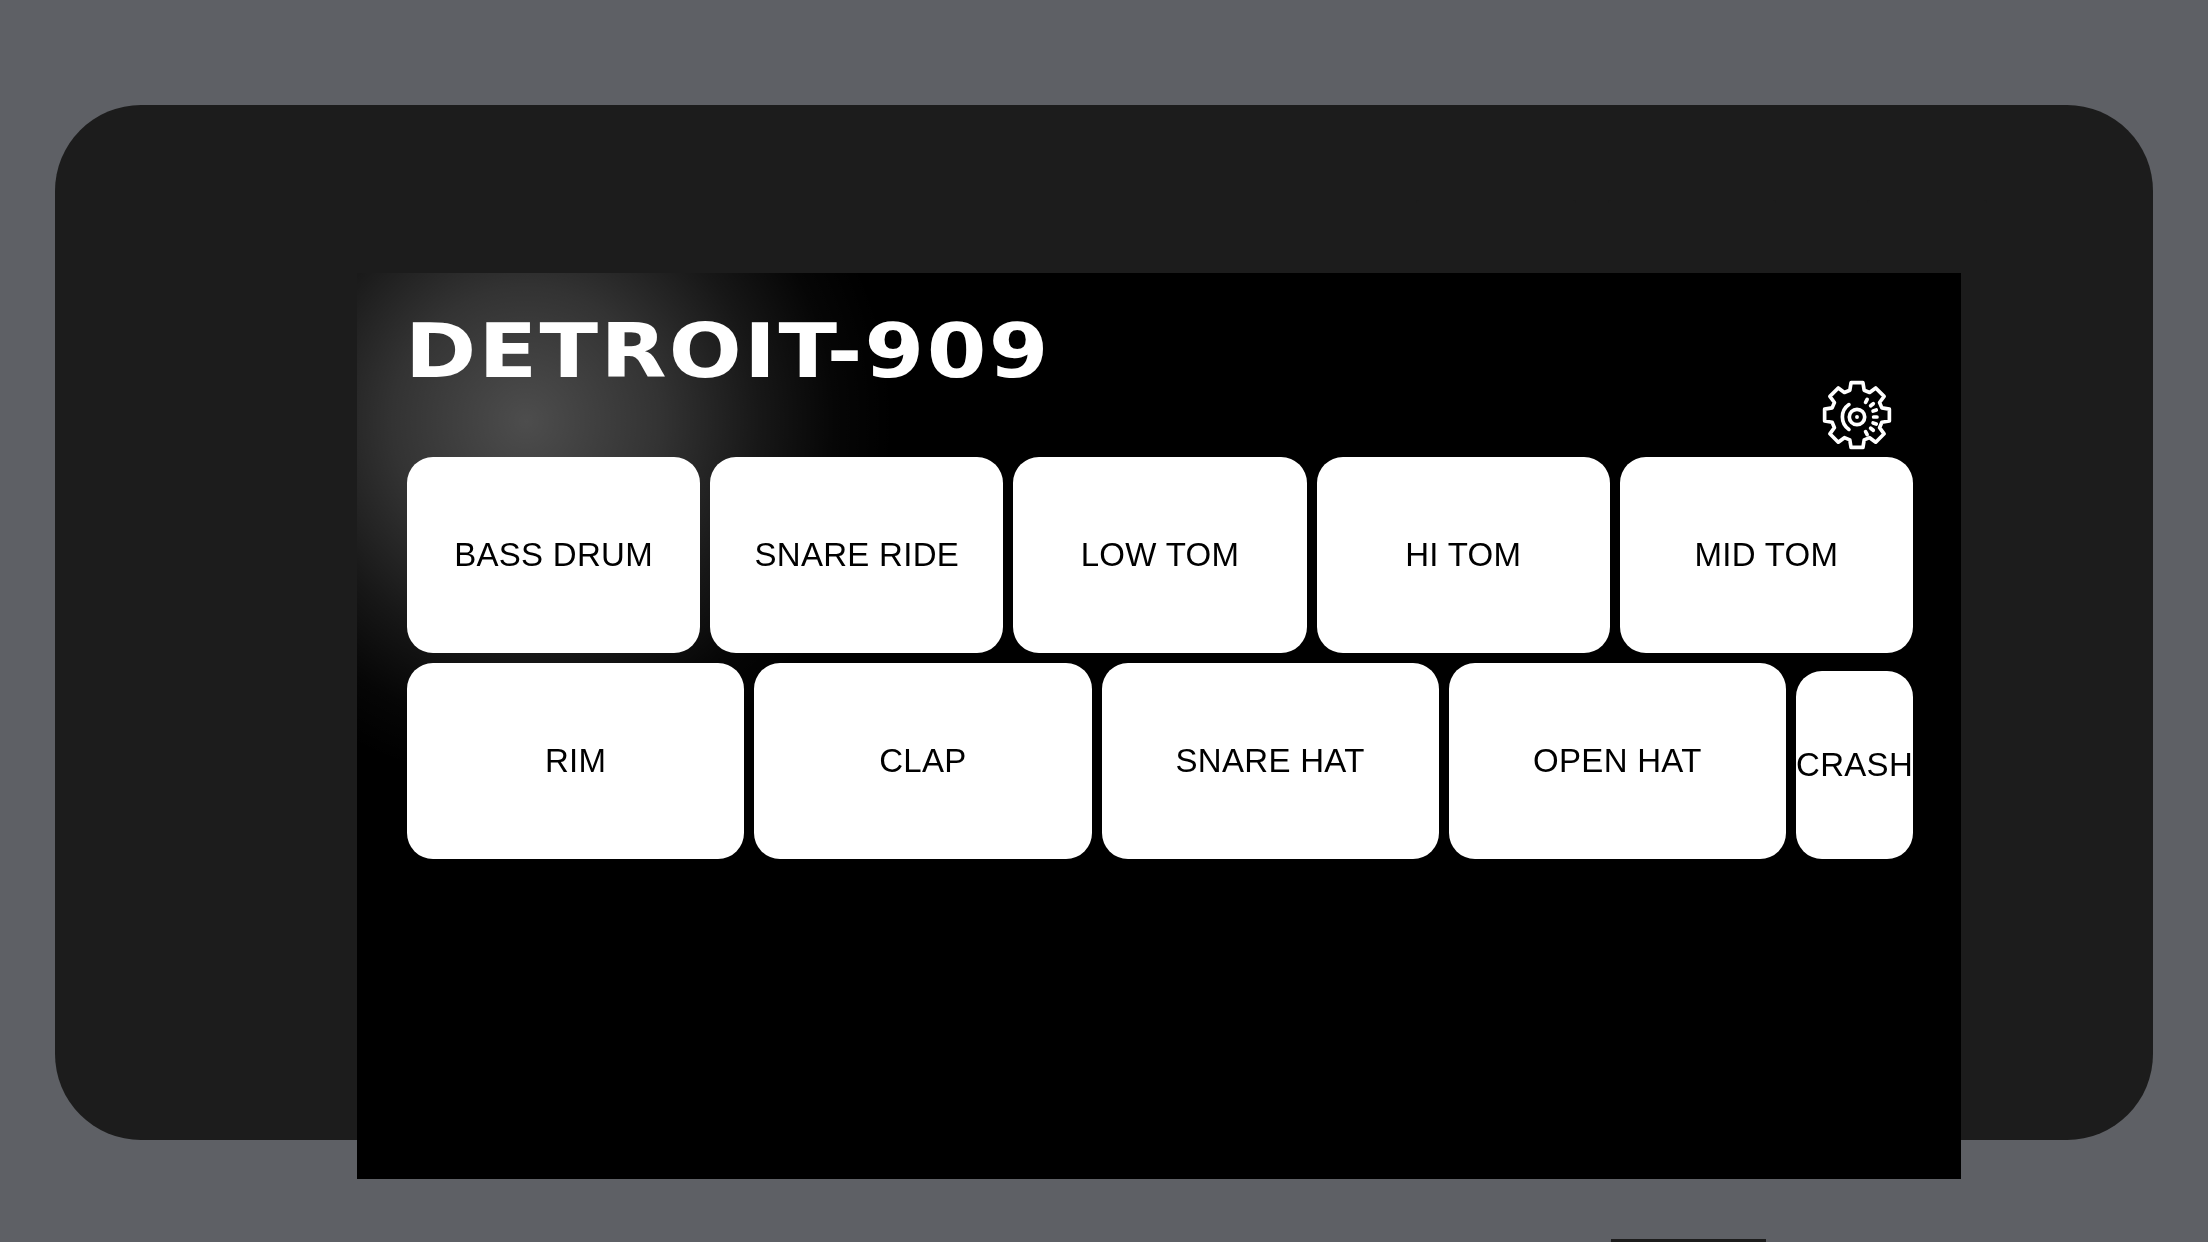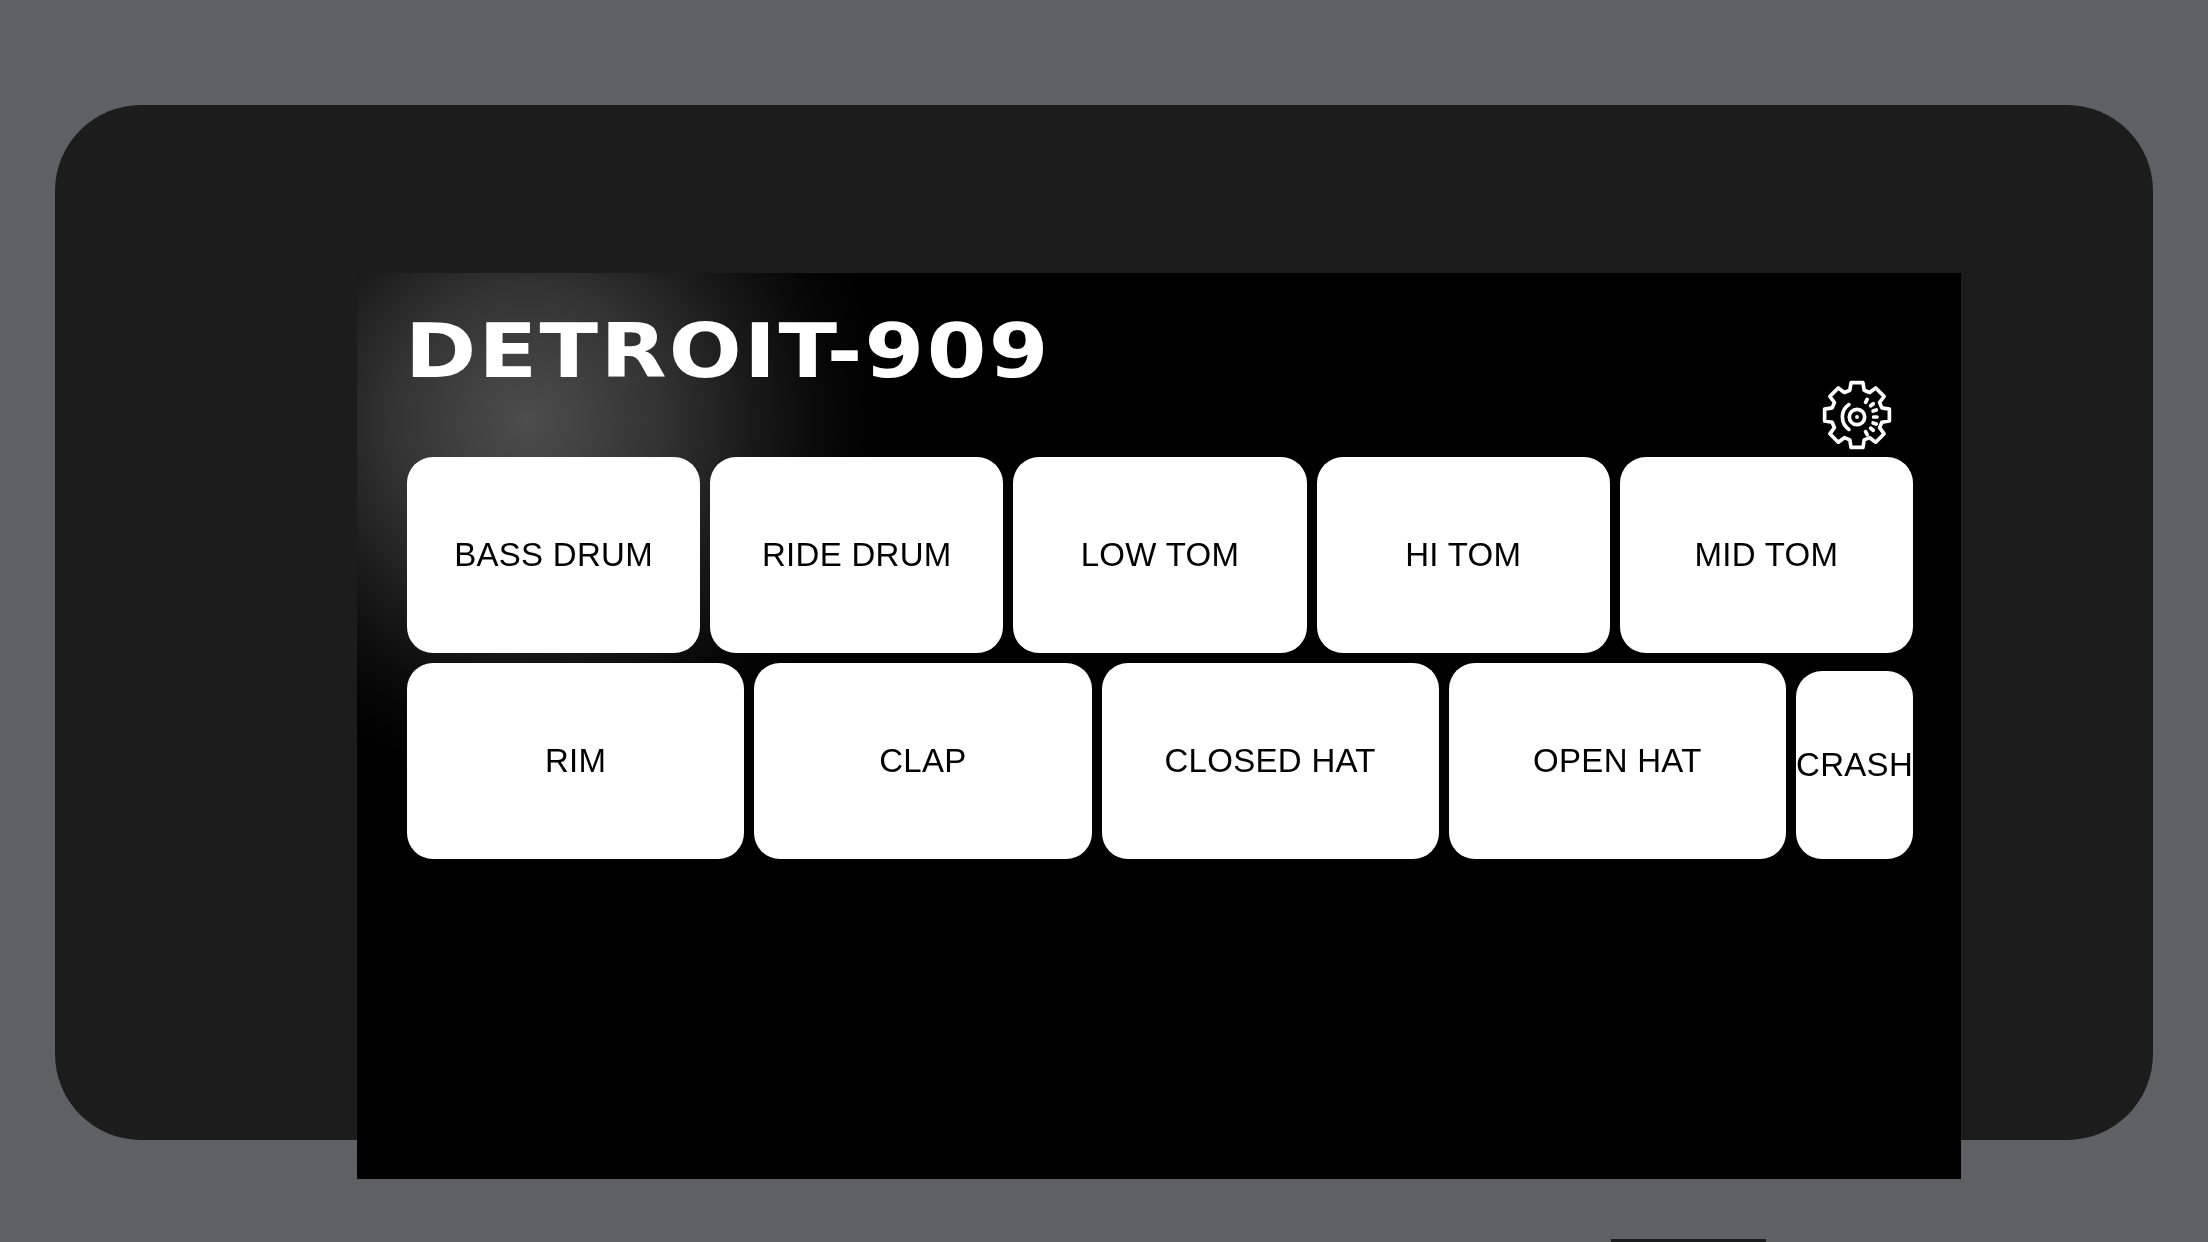--- a/index.html
+++ b/index.html
@@ -170,29 +170,29 @@
             <path d="M28.9 32.4l.9 1.7"></path>
           </svg>
         </span>
       </div>
     </div>
 
     <div id="pad-grid">
 
       <div class="pad-row">
         <div class="pad wide">BASS DRUM</div>
-        <div class="pad wide">RIDE DRUM</div>
+        <div class="pad wide">SNARE RIDE</div>
         <div class="pad wide">LOW TOM</div>
         <div class="pad wide">HI TOM</div>
         <div class="pad wide">MID TOM</div>
       </div>
 
       <div class="pad-row">
         <div class="pad wide">RIM</div>
         <div class="pad wide">CLAP</div>
-        <div class="pad wide">CLOSED HAT</div>
+        <div class="pad wide">SNARE HAT</div>
         <div class="pad wide">OPEN HAT</div>
         <div class="pad narrow">CRASH</div>
       </div>
 
     </div>
   </div>
 </div>
 
 </body></html>

